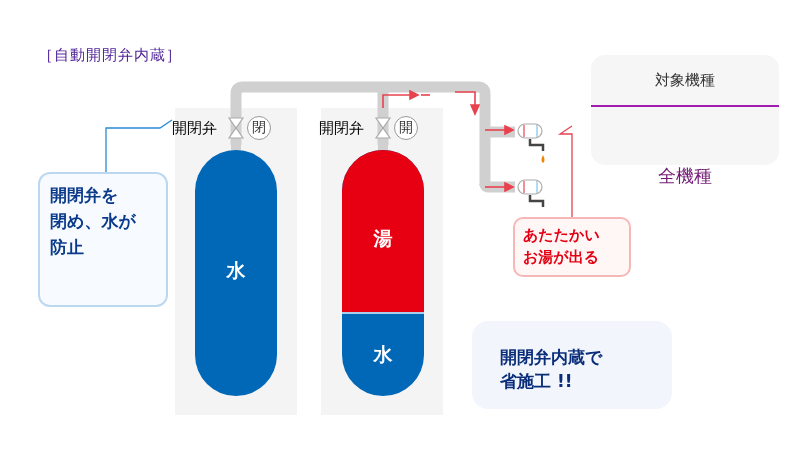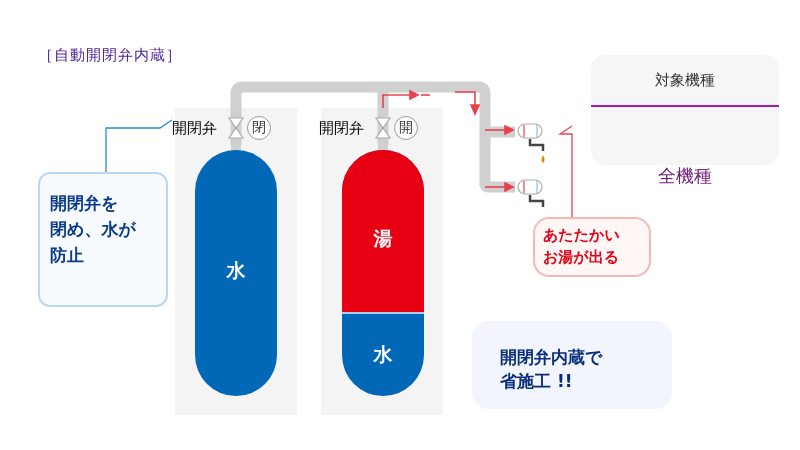--- a/index.html
+++ b/index.html
@@ -7,23 +7,23 @@
       font-family:"DejaVu Sans", "Liberation Sans", sans-serif; }
     .abs { position:absolute; }
     .title { left:38px; top:46px; font-size:15px; color:#4c1d95; letter-spacing:1px; }
     .panel-bg { background:#f4f4f4; }
     .valve-label { font-size:15px; color:#000000; }
     .bubble { width:24px; height:24px; border:1.5px solid #999; border-radius:50%; background:#fff;
       font-size:14px; color:#333; display:flex; align-items:center; justify-content:center; box-sizing:border-box; }
     .tank { border-radius:42px; overflow:hidden; }
     .tank-text { color:#fff; font-size:19px; font-weight:bold; }
     .note-blue { left:38px; top:172px; width:130px; height:135px; border:2px solid #bcd8f0; border-radius:12px;
-      background:#f7fbff; box-sizing:border-box; padding:16px 10px; color:#0a3a8a; font-size:17px; line-height:26px; font-weight:bold; }
-    .note-red { left:513px; top:217px; width:118px; height:60px; border:2px solid #f6b7b7; border-radius:16px;
-      background:#fff6f6; box-sizing:border-box; padding:5px 8px; color:#e30012; font-size:15px; line-height:22px; font-weight:bold;margin-left:20px; }
+      background:#f7fbff; box-sizing:border-box; padding:8px 10px; color:#0a3a8a; font-size:17px; line-height:26px; font-weight:bold; }
+    .note-red { left:513px; top:217px; width:118px; height:60px; border:2px solid #f6b7b7; border-radius:10px;
+      background:#fff6f6; box-sizing:border-box; padding:5px 8px; color:#e30012; font-size:15px; line-height:22px; font-weight:bold; }
     .target-box { left:591px; top:55px; width:188px; height:110px; background:#f6f6f6; border-radius:14px; }
     .target-head { position:absolute; left:0; top:0; width:100%; height:52px; display:flex; align-items:center; justify-content:center;
       font-size:15px; color:#333; border-bottom:2px solid #a21caf; box-sizing:border-box; }
     .target-val { position:absolute; left:0; top:52px; width:100%; height:58px; display:flex; align-items:center; justify-content:center;
       font-size:18px; color:#701a75;margin-top:40px; }
     .promo { left:472px; top:321px; width:200px; height:88px; background:#f2f6fc; border-radius:16px; box-sizing:border-box;
       padding:24px 0 0 28px; color:#0a2d7a; font-size:17px; font-weight:bold; line-height:24px; }
   </style>
 </head>
 <body>

